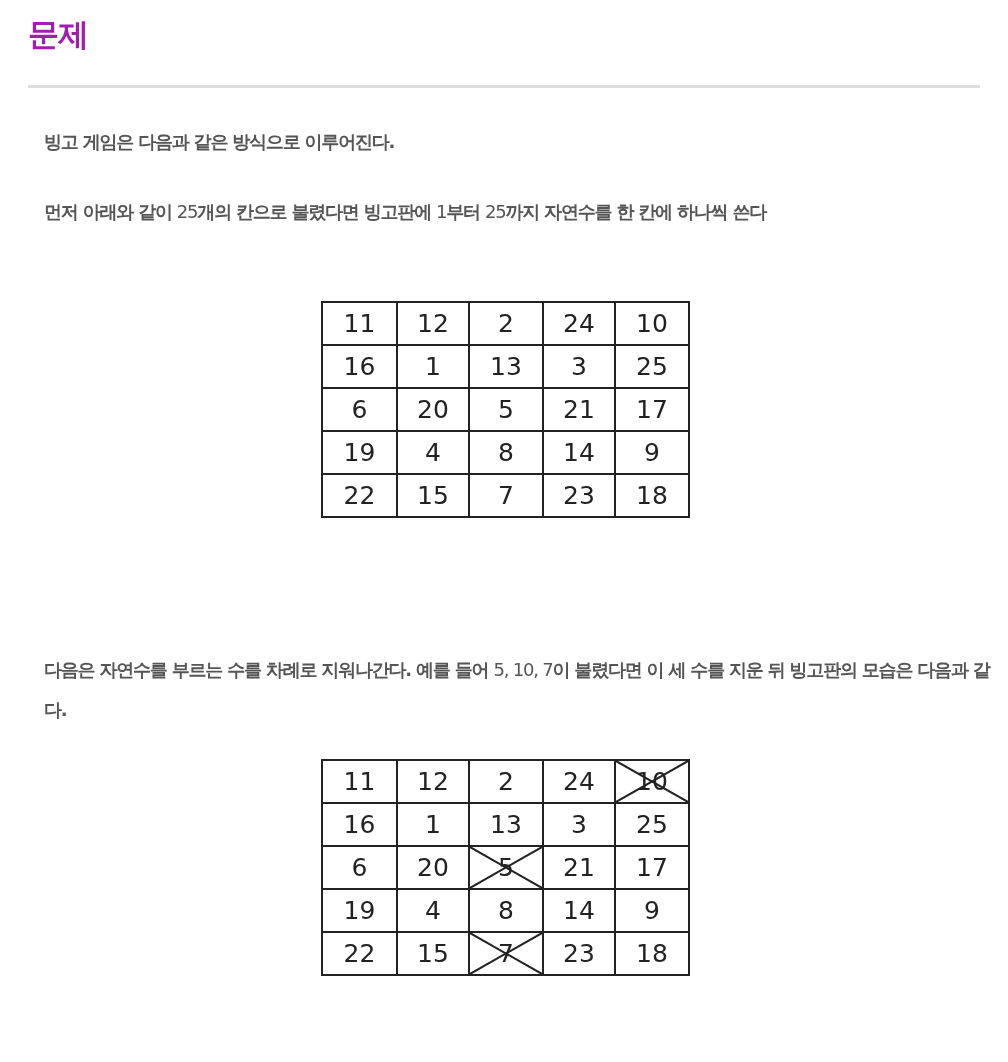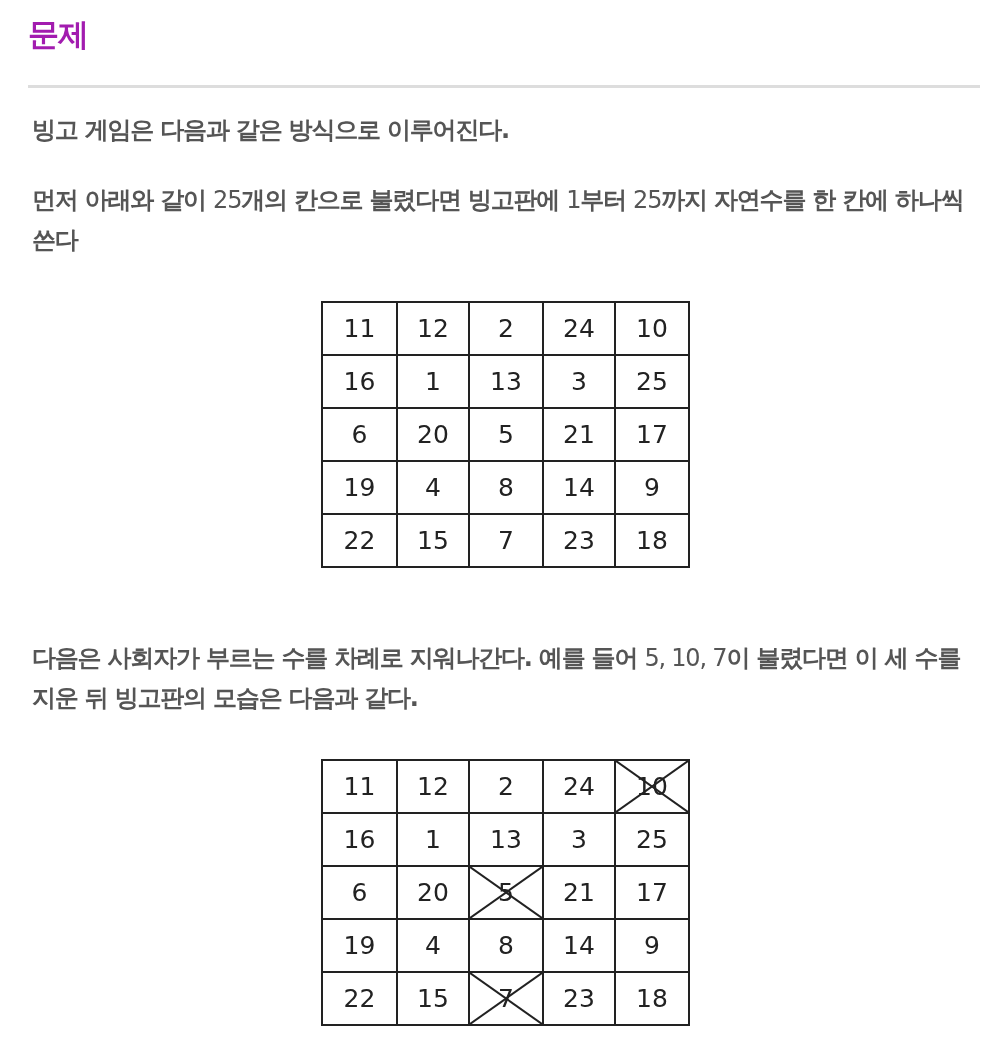--- a/index.html
+++ b/index.html
@@ -30,26 +30,26 @@
       left: 28px;
       top: 85px;
       width: 952px;
       height: 3px;
       background: #dddddd;
     }
     .para {
       position: absolute;
       left: 28px;
       width: 950px;
-      font-size: 24px;
+      font-size: 18px;
       font-weight: bold;
       color: #555555;
       letter-spacing: -1.2px;
       line-height: 40px;
-      margin: 4px;
+      margin: 16px;
     }
     .para .num {
       font-weight: normal;
     }
     #p1 { top: 106px; }
     #p2 { top: 176px; }
     #p3 { top: 634px; }
 
     .bingo {
       position: absolute;
@@ -69,21 +69,21 @@
       letter-spacing: 0px;
     }
     #board1 { left: 321px; top: 301px; }
     #board2 { left: 321px; top: 759px; }
 
     .bingo col.c1 { width: 75px; }
     .bingo col.c2 { width: 72px; }
     .bingo col.c3 { width: 74px; }
     .bingo col.c4 { width: 72px; }
     .bingo col.c5 { width: 74px; }
-    .bingo tr { height: 53px; }
+    .bingo tr { height: 43px; }
 
     .cross {
       position: absolute;
       left: 0; top: 0;
       width: 100%; height: 100%;
       pointer-events: none;
     }
     .cell-val {
       position: relative;
       z-index: 1;
@@ -139,21 +139,21 @@
     <tr>
       <td>22</td>
       <td>15</td>
       <td>7</td>
       <td>23</td>
       <td>18</td>
     </tr>
   </tbody>
 </table>
 
-<p class="para" id="p3"><span>다음은 사회자가 부르는 수를 차례로 지워나간다. 예를 들어 </span><span class="num">5, 10, 7</span><span>이 불렸다면 이 세 수를 지운 뒤 빙고판의 모습은 다음과 같다.</span></p>
+<p class="para" id="p3"><span>다음은 자연수를 부르는 수를 차례로 지워나간다. 예를 들어 </span><span class="num">5, 10, 7</span><span>이 불렸다면 이 세 수를 지운 뒤 빙고판의 모습은 다음과 같다.</span></p>
 
 <table class="bingo" id="board2">
   <colgroup>
       <col class="c1">
       <col class="c2">
       <col class="c3">
       <col class="c4">
       <col class="c5">
     </colgroup>
   <tbody>

